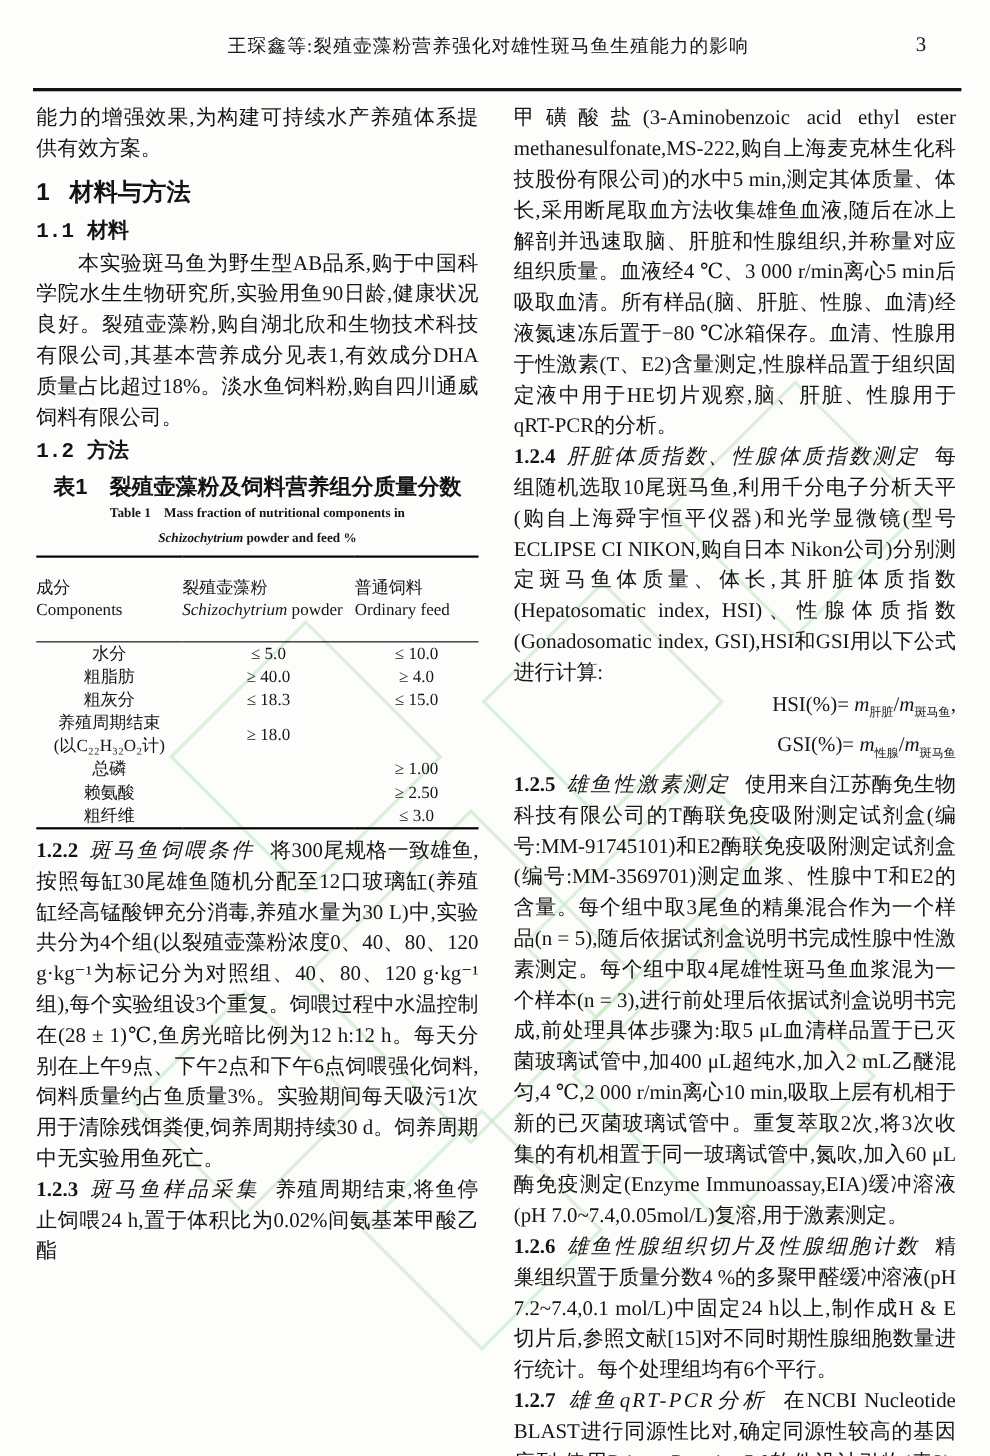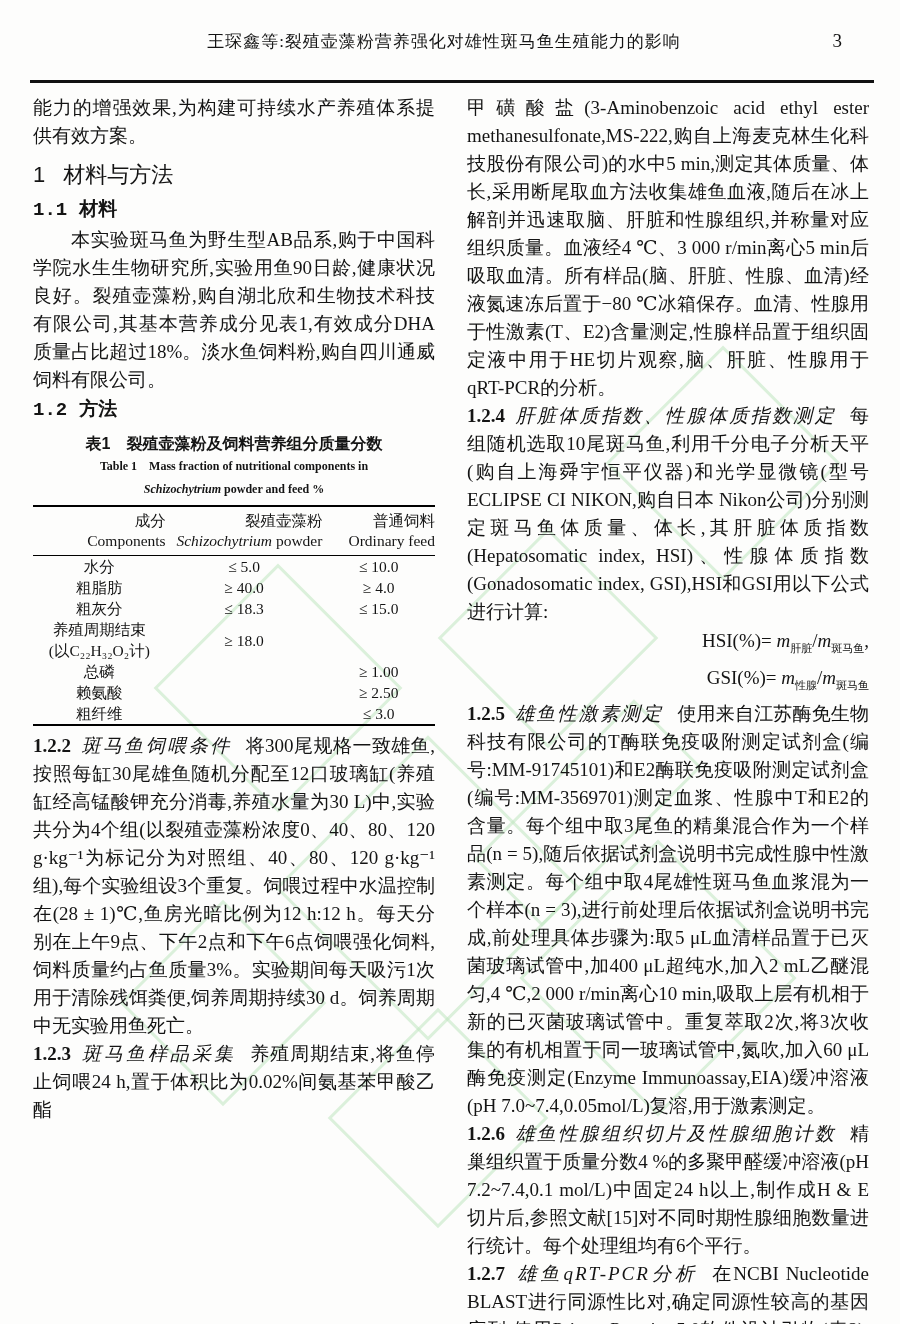--- a/index.html
+++ b/index.html
@@ -13,36 +13,36 @@
   .hdr{position:absolute;top:30px;left:30px;right:30px;height:30px;z-index:2;}
   .running{position:absolute;left:0;right:12px;text-align:center;font-size:17px;letter-spacing:1px;}
   .pageno{position:absolute;right:28px;top:0;font-size:19px;}
   .head-rule{position:absolute;top:80px;left:30px;right:26px;height:3px;background:#111;z-index:2;}
   
   .cols{position:absolute;top:94px;left:33px;width:836px;display:flex;gap:32px;z-index:1;}
   .col{width:402px;font-size:19px;line-height:28px;text-align:justify;}
   p{margin:0;}
   .indent{text-indent:2em;}
   h1.sec{font-family:"Liberation Sans","DejaVu Sans",sans-serif;font-size:22px;line-height:30px;
-         margin:10px 0 6px 0;font-weight:normal;}
+         margin:10px 0 6px 0;font-weight:bold;}
   h1.sec .num{margin-right:18px;}
   h2.sec{font-family:Liberation Mono, monospace;font-size:19px;line-height:28px;
          margin:2px 0;font-weight:bold;}
   h2.sec .num{margin-right:12px;}
   .s-num{font-weight:bold;margin-right:10px;}
   .s-title{font-style:italic;letter-spacing:2px;margin-right:14px;}
   
   .tblk{margin:8px 0 6px 0;}
   .cap-zh{font-family:"Liberation Sans","DejaVu Sans",sans-serif;font-weight:bold;
-          font-size:16px;line-height:23px;text-align:center;}
+          font-size:20px;line-height:23px;text-align:center;}
   .cap-en{font-weight:bold;font-size:12px;line-height:23px;text-align:center;}
   table.t1{width:100%;border-collapse:collapse;border-top:2px solid #000;border-bottom:2px solid #000;
            font-size:15.5px;margin-top:4px;}
-  table.t1 th{font-weight:normal;line-height:20px;padding:4px 0;border-bottom:1.5px solid #000;
-              text-align:right;vertical-align:middle;}
+  table.t1 th{font-weight:normal;line-height:20px;padding:18px 0;border-bottom:1.5px solid #000;
+              text-align:left;vertical-align:middle;}
   table.t1 td{line-height:21px;padding:0;text-align:center;vertical-align:middle;}
   .c1{width:33%;} .c2{width:39%;} .c3{width:28%;}
   
   .formula{text-align:right;font-size:19px;line-height:30px;}
   .formula i{font-family:"Liberation Serif","DejaVu Serif",serif;}
   .formula sub{font-size:11px;}
 </style>
 </head>
 <body>
 

